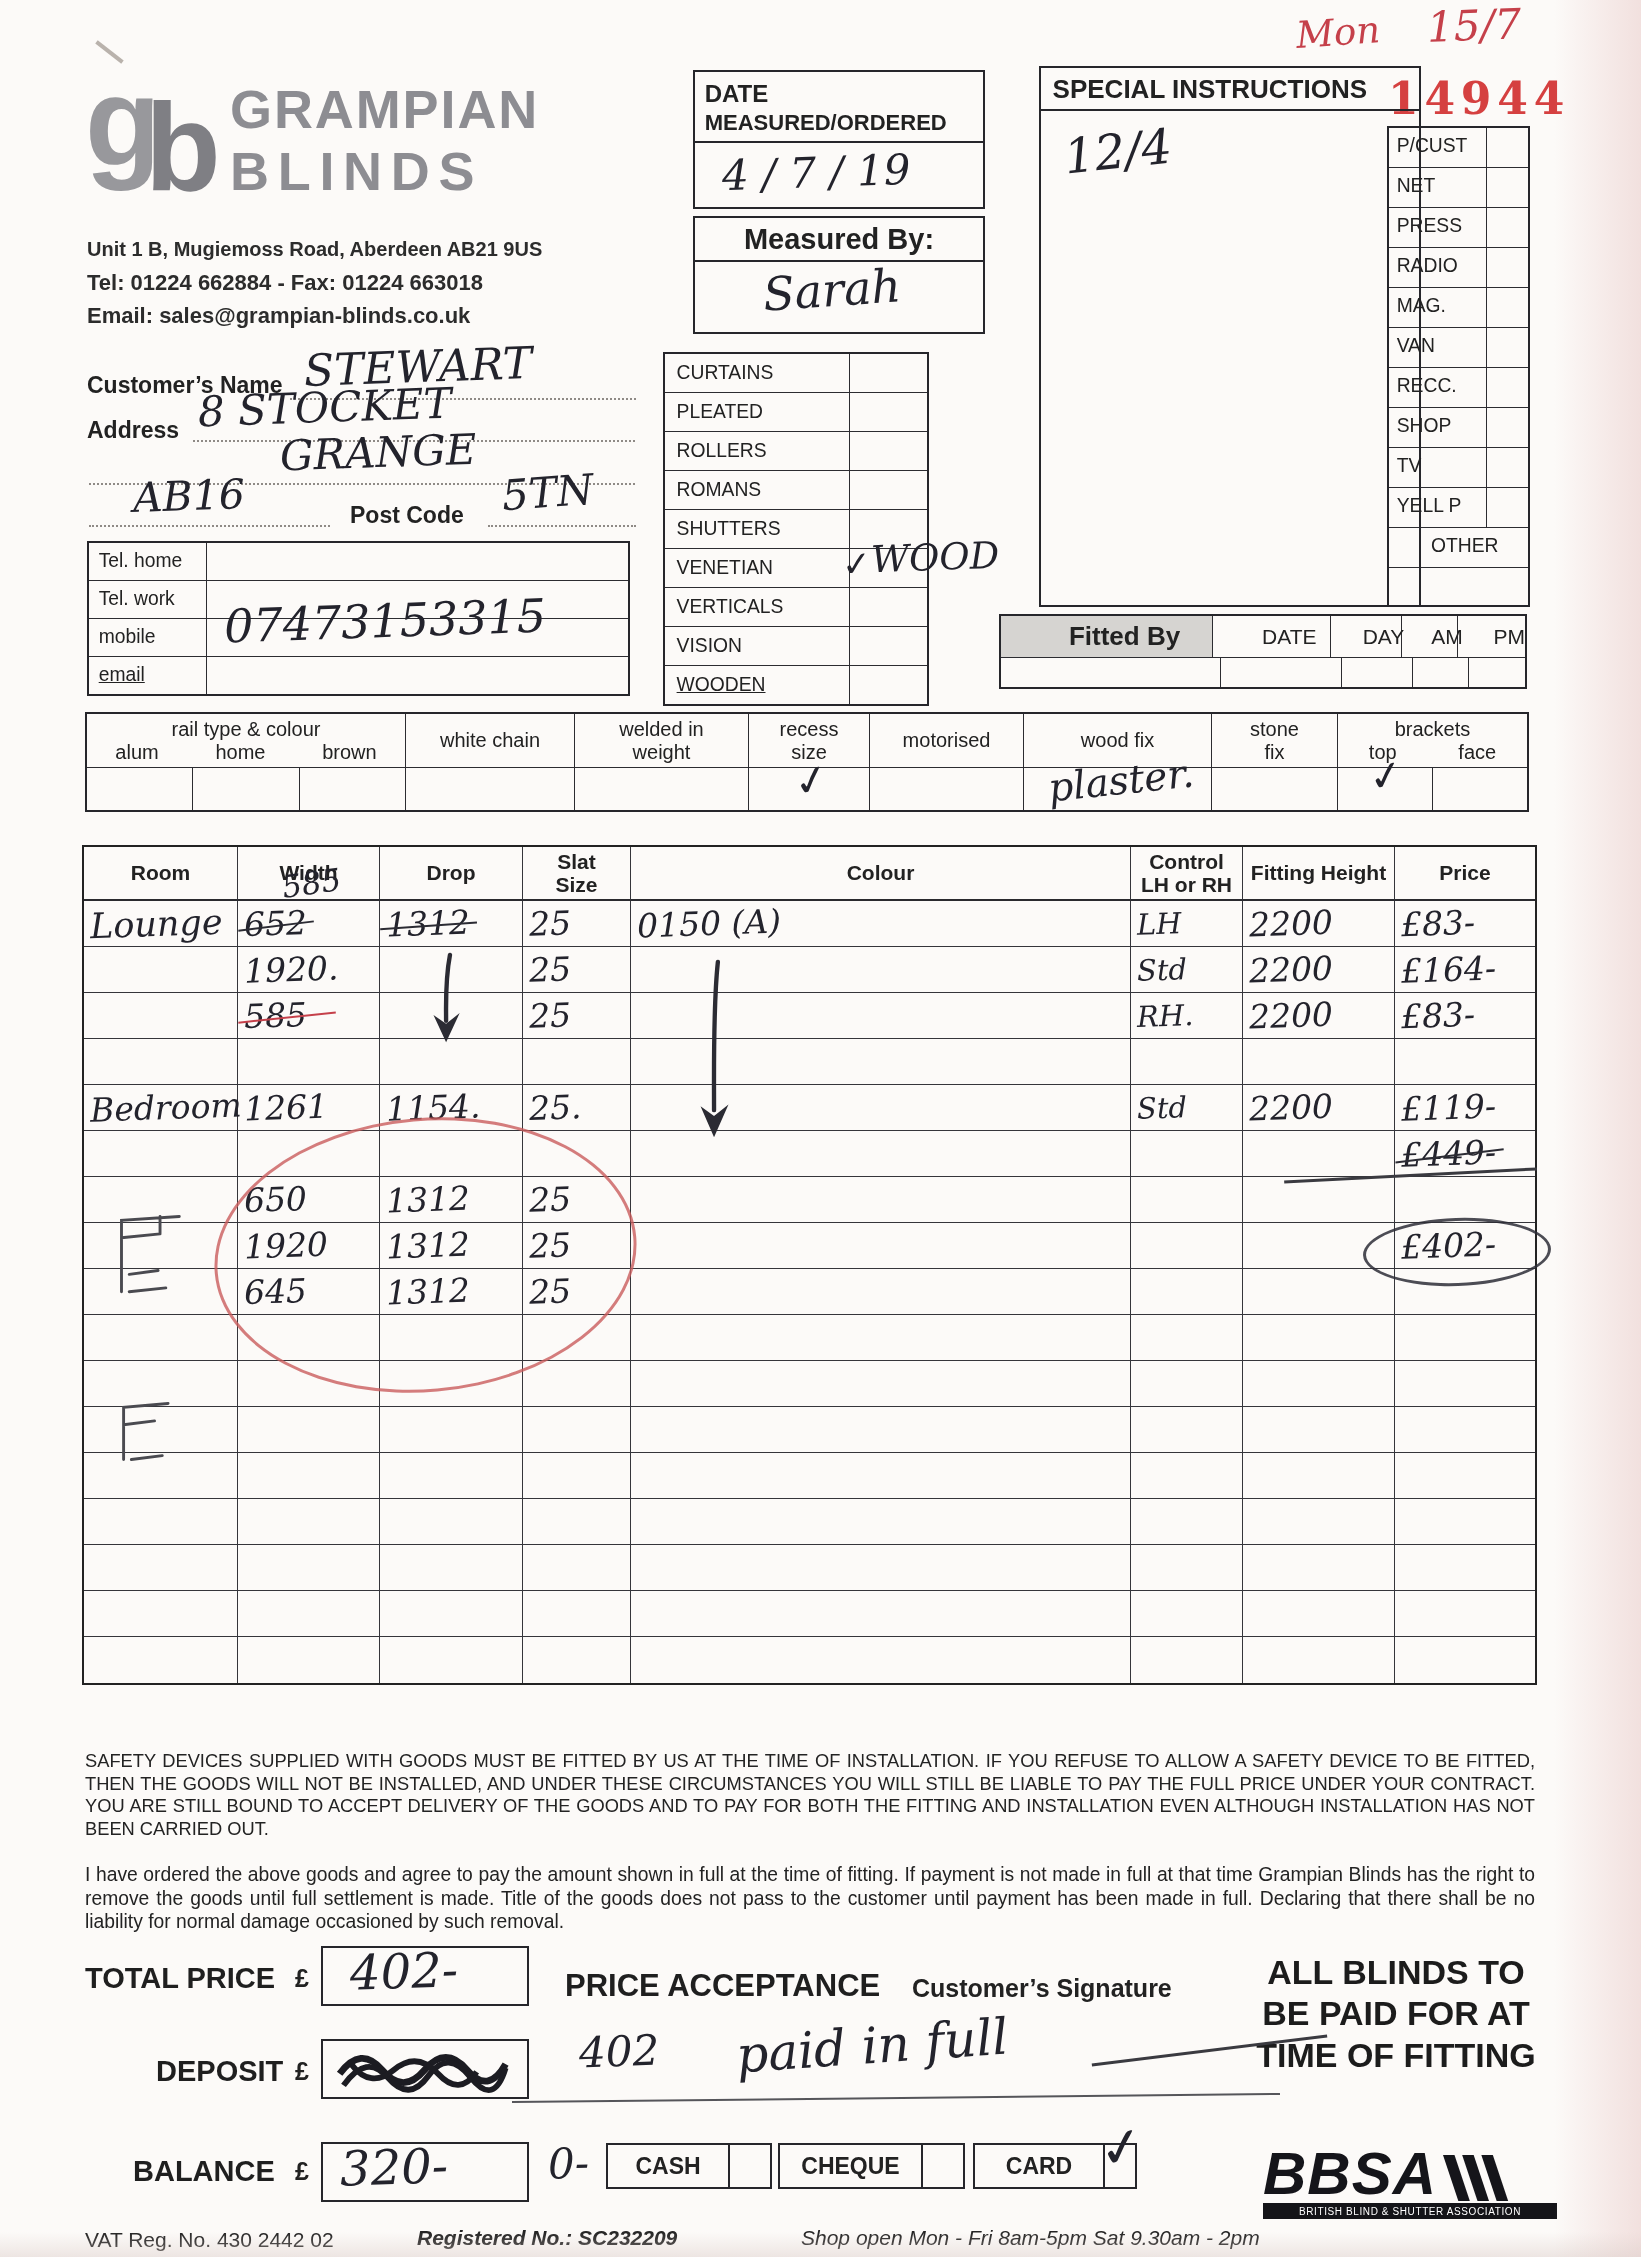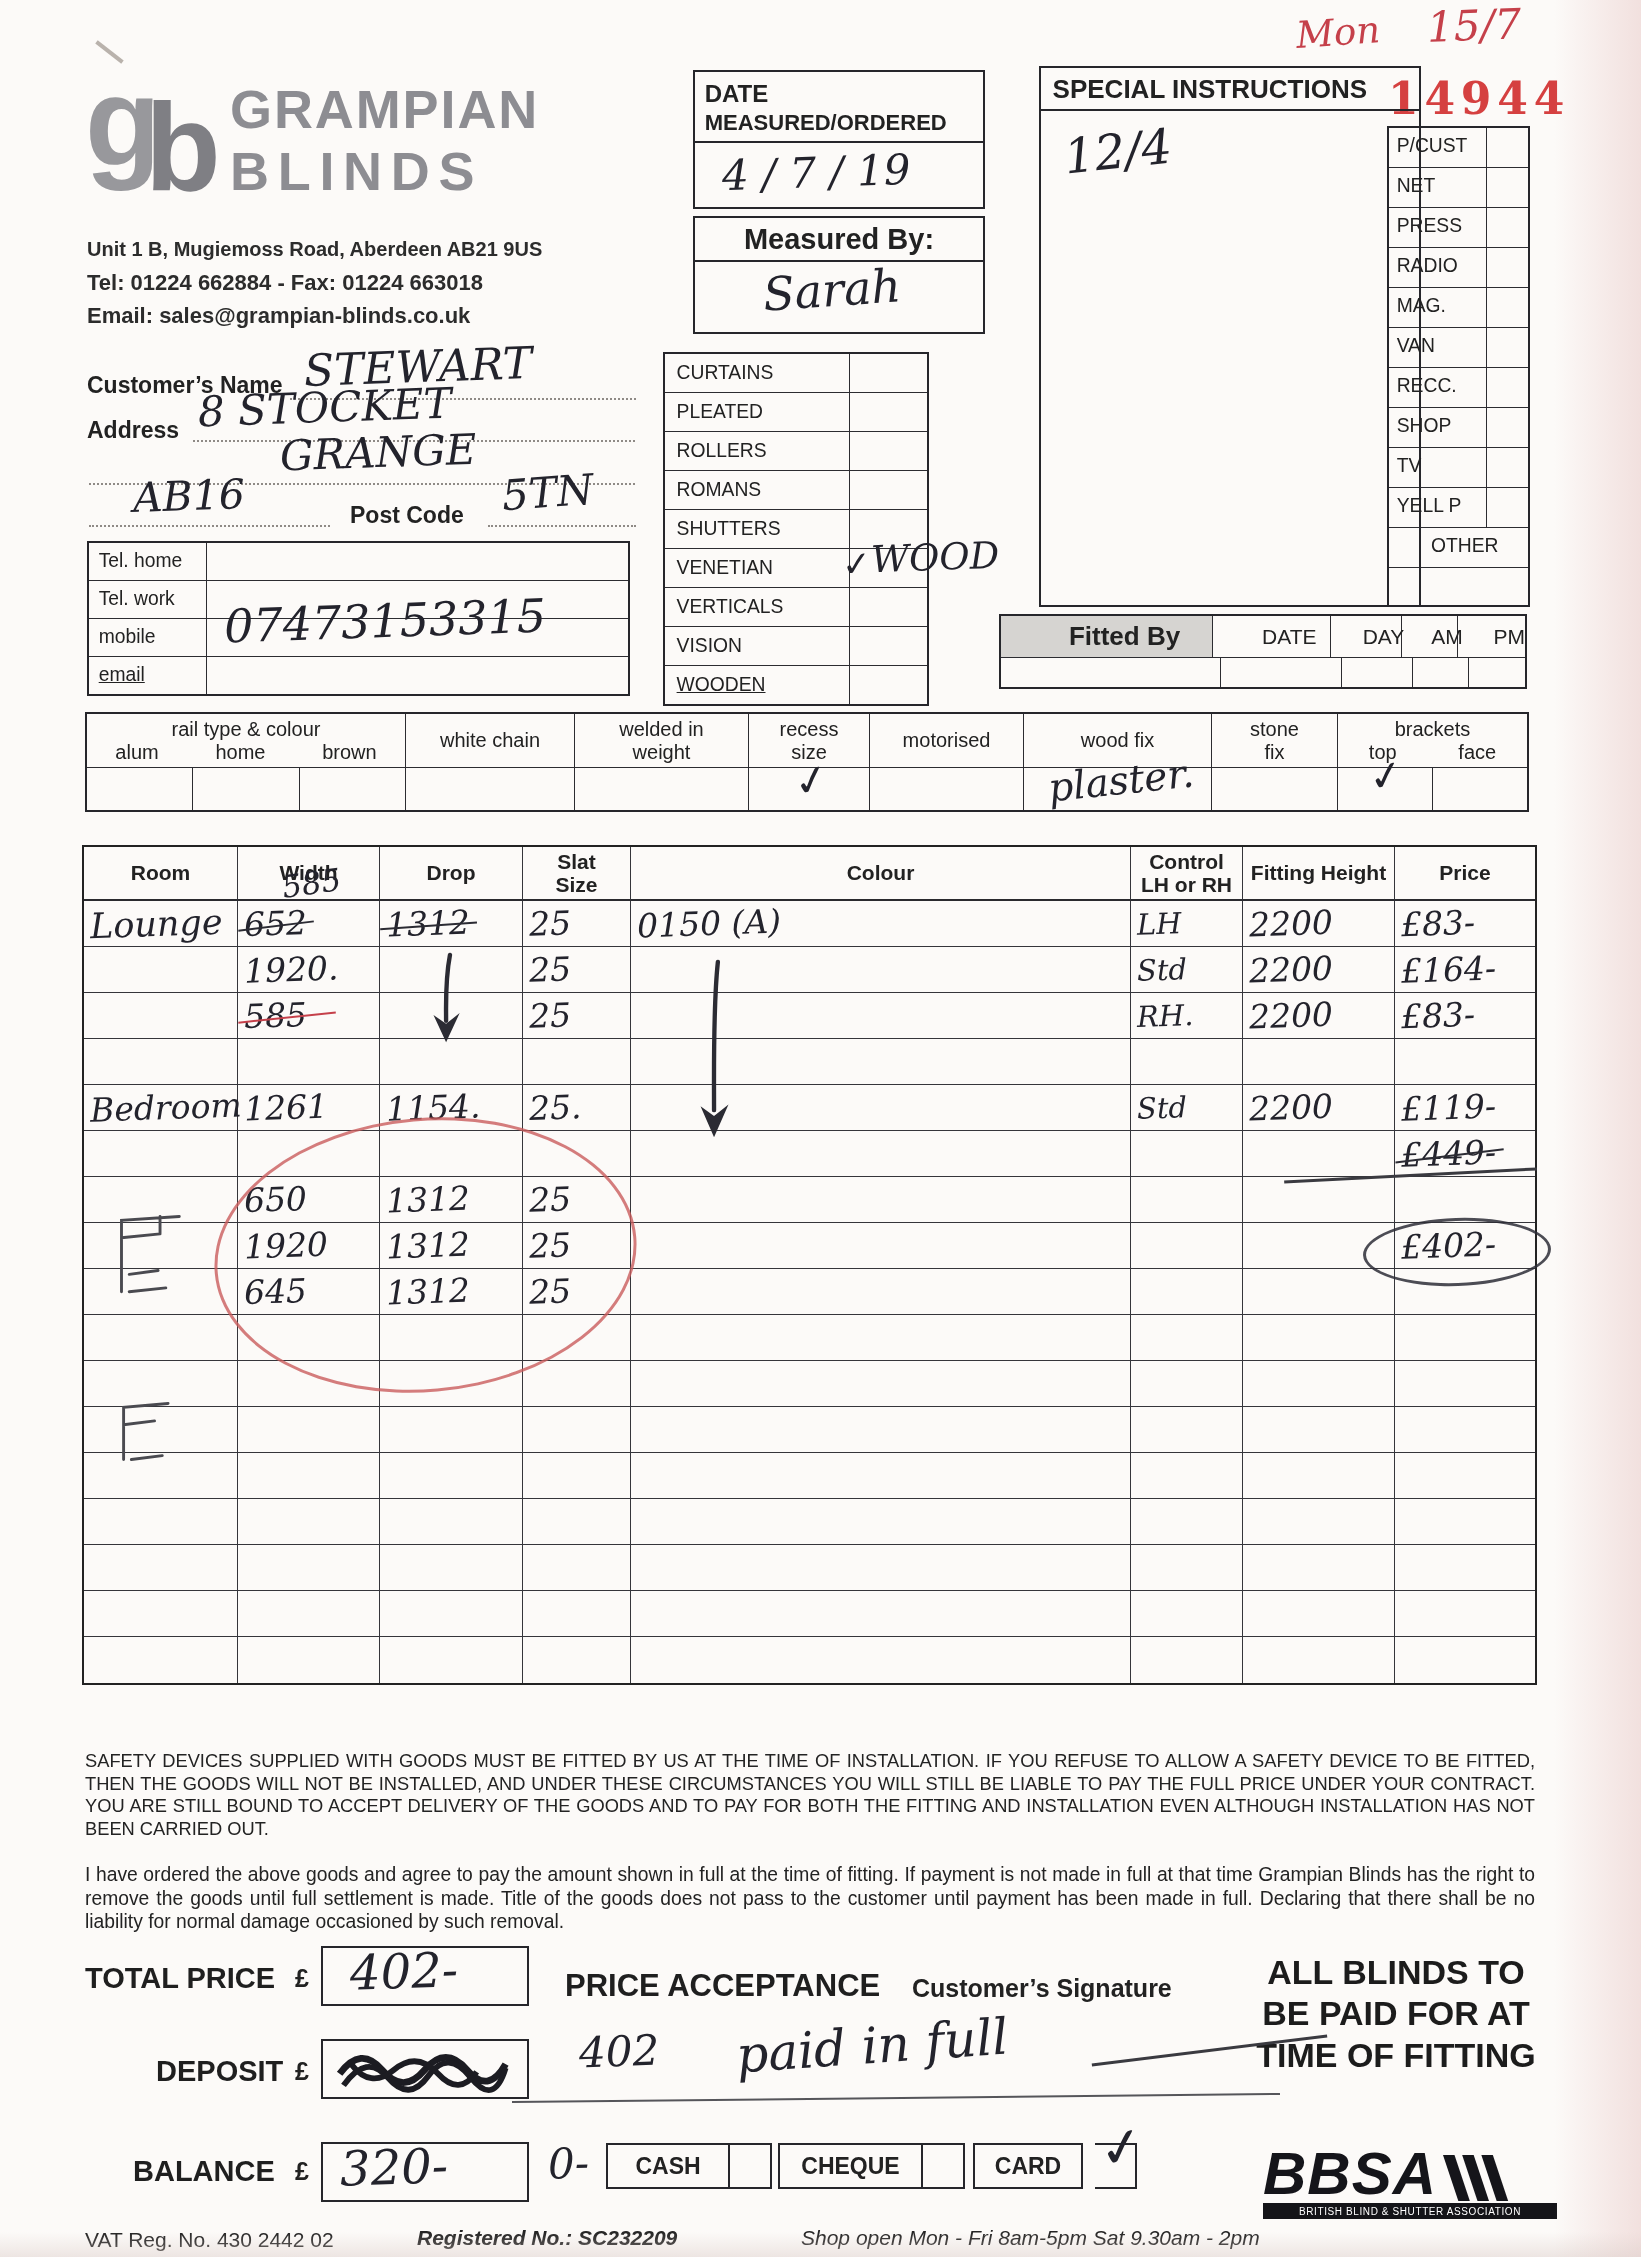--- a/index.html
+++ b/index.html
@@ -560,21 +560,21 @@
   <div class="abs paylbl" style="left:133px;top:2155px;">BALANCE</div>
   <span class="abs b" style="left:295px;top:2157px;font-size:25px;">£</span>
   <div class="abs paybox" style="left:321px;top:2142px;width:208px;height:60px;"></div>
   <span class="abs hw rot-2" style="left:340px;top:2142px;font-size:48px;z-index:5;">320-</span>
   <span class="abs hw rot-2" style="left:548px;top:2142px;font-size:42px;z-index:5;">0-</span>
 
   <div class="abs payopt" style="left:606px;top:2143px;width:124px;height:46px;">CASH</div>
   <div class="abs paycheckcell" style="left:730px;top:2143px;width:42px;height:46px;"></div>
   <div class="abs payopt" style="left:778px;top:2143px;width:145px;height:46px;">CHEQUE</div>
   <div class="abs paycheckcell" style="left:923px;top:2143px;width:42px;height:46px;"></div>
-  <div class="abs payopt" style="left:973px;top:2143px;width:110px;height:46px;">CARD</div>
+  <div class="abs payopt" style="left:973px;top:2143px;width:132px;height:46px;">CARD</div>
   <div class="abs paycheckcell" style="left:1095px;top:2143px;width:42px;height:46px;"></div>
   <span class="abs hw" style="left:1099px;top:2120px;font-size:54px;transform:rotate(-10deg);z-index:5;">✓</span>
 
   <div class="abs b" style="left:1253px;top:1952px;width:286px;font-size:34px;line-height:1.22;text-align:center;color:#1c1c1c;">ALL BLINDS TO BE PAID FOR AT TIME OF FITTING</div>
 
   <div class="abs" style="left:1263px;top:2147px;display:flex;align-items:flex-end;">
     <span style="font-size:60px;font-weight:bold;font-style:italic;color:#15151a;letter-spacing:1px;line-height:.9;">BBSA</span>
     <svg width="73" height="46" viewBox="0 0 76 48" style="margin-left:3.9px;">
       <g fill="#15151a">
         <polygon points="2,0 14,0 30,48 18,48"></polygon>

